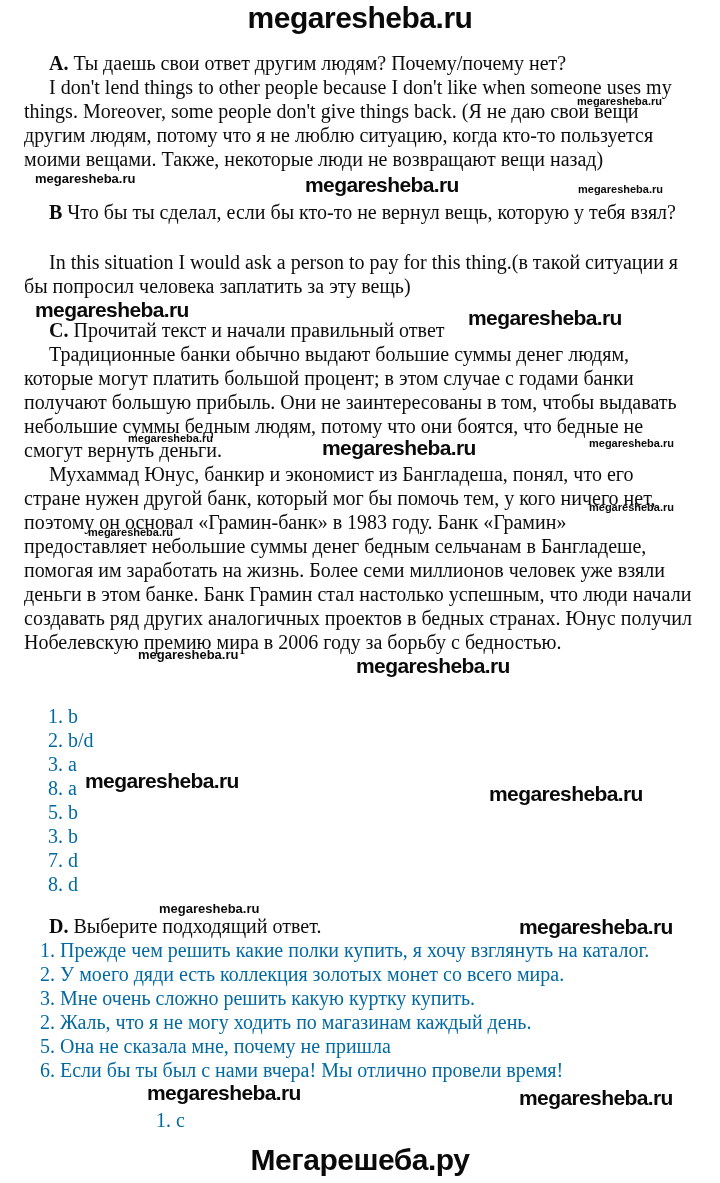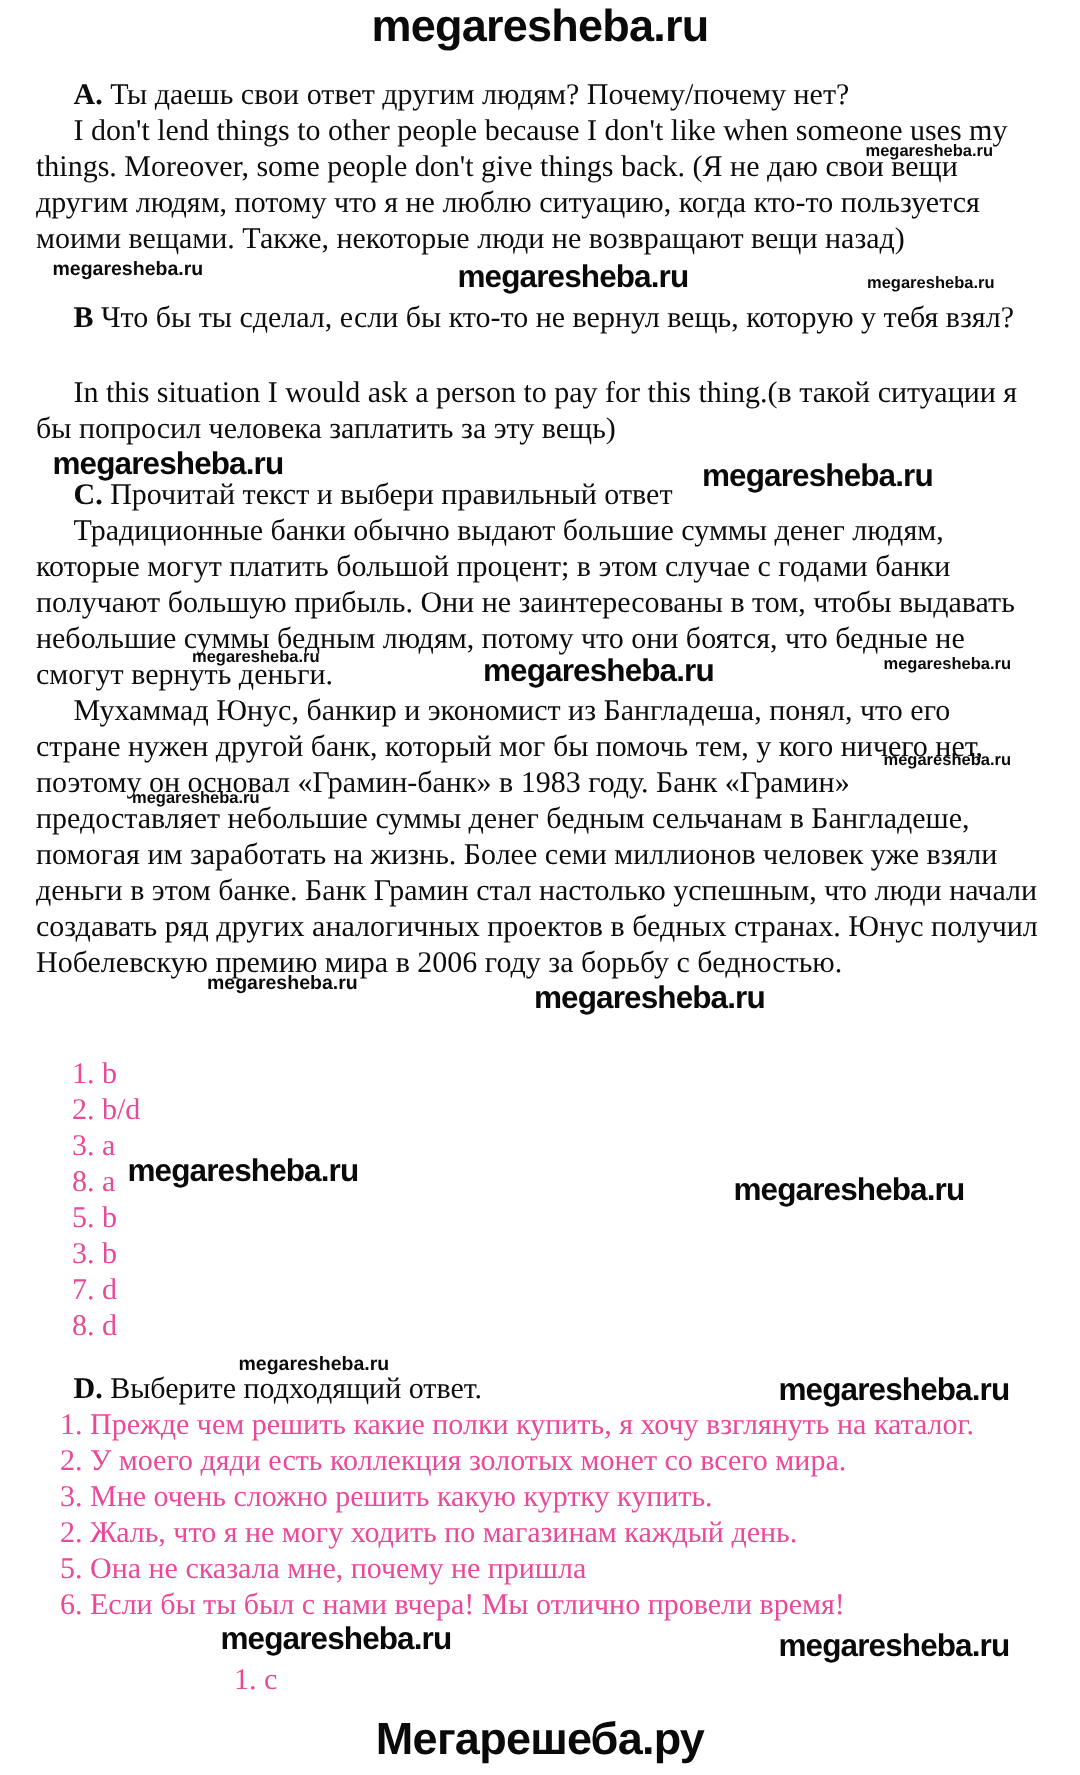--- a/index.html
+++ b/index.html
@@ -22,21 +22,21 @@
 
   
   .para{
     position:absolute;left:24px;width:668px;
     font-size:20px;line-height:24px;color:#0c0c0c;
     text-align:left;
   }
   .indent{text-indent:25px;}
   .lbl{font-weight:700;}
 
-  .listblock{position:absolute;font-size:20px;line-height:24px;color:#ec4899;}
+  .listblock{position:absolute;font-size:20px;line-height:24px;color:#0369a1;}
   .listblock .row{height:24px;white-space:nowrap;}
 
   
   .wm{
     position:absolute;
     font-family:"Liberation Sans", sans-serif;
     color:#0a0a0a;white-space:nowrap;
   }
   .wm-b{font-weight:700;font-size:21px;line-height:22px;letter-spacing:-0.6px;}
   .wm-s{font-weight:700;font-size:11px;line-height:12px;}
@@ -56,21 +56,21 @@
   <div class="para indent" style="top:75px;">I don't lend things to other people because I don't like when someone uses my things. Moreover, some people don't give things back. (Я не даю свои вещи другим людям, потому что я не люблю ситуацию, когда кто-то пользуется моими вещами. Также, некоторые люди не возвращают вещи назад)</div>
 
   <div class="para indent" style="top:200px;">
     <span class="lbl">B </span>
     <span>Что бы ты сделал, если бы кто-то не вернул вещь, которую у тебя взял?</span>
   </div>
   <div class="para indent" style="top:250px;">In this situation I would ask a person to pay for this thing.(в такой ситуации я бы попросил человека заплатить за эту вещь)</div>
 
   <div class="para indent" style="top:318px;">
     <span class="lbl">C. </span>
-    <span>Прочитай текст и выбери правильный ответ</span>
+    <span>Прочитай текст и начали правильный ответ</span>
   </div>
   <div class="para indent" style="top:342px;">Традиционные банки обычно выдают большие суммы денег людям, которые могут платить большой процент; в этом случае с годами банки получают большую прибыль. Они не заинтересованы в том, чтобы выдавать небольшие суммы бедным людям, потому что они боятся, что бедные не смогут вернуть деньги.</div>
   <div class="para indent" style="top:462px;">Мухаммад Юнус, банкир и экономист из Бангладеша, понял, что его стране нужен другой банк, который мог бы помочь тем, у кого ничего нет, поэтому он основал «Грамин-банк» в 1983 году. Банк «Грамин» предоставляет небольшие суммы денег бедным сельчанам в Бангладеше, помогая им заработать на жизнь. Более семи миллионов человек уже взяли деньги в этом банке. Банк Грамин стал настолько успешным, что люди начали создавать ряд других аналогичных проектов в бедных странах. Юнус получил Нобелевскую премию мира в 2006 году за борьбу с бедностью.</div>
 
   <div class="listblock" style="left:48px;top:704px;">
     <div class="row">1. b</div>
     <div class="row">2. b/d</div>
     <div class="row">3. a</div>
     <div class="row">8. a</div>
     <div class="row">5. b</div>

